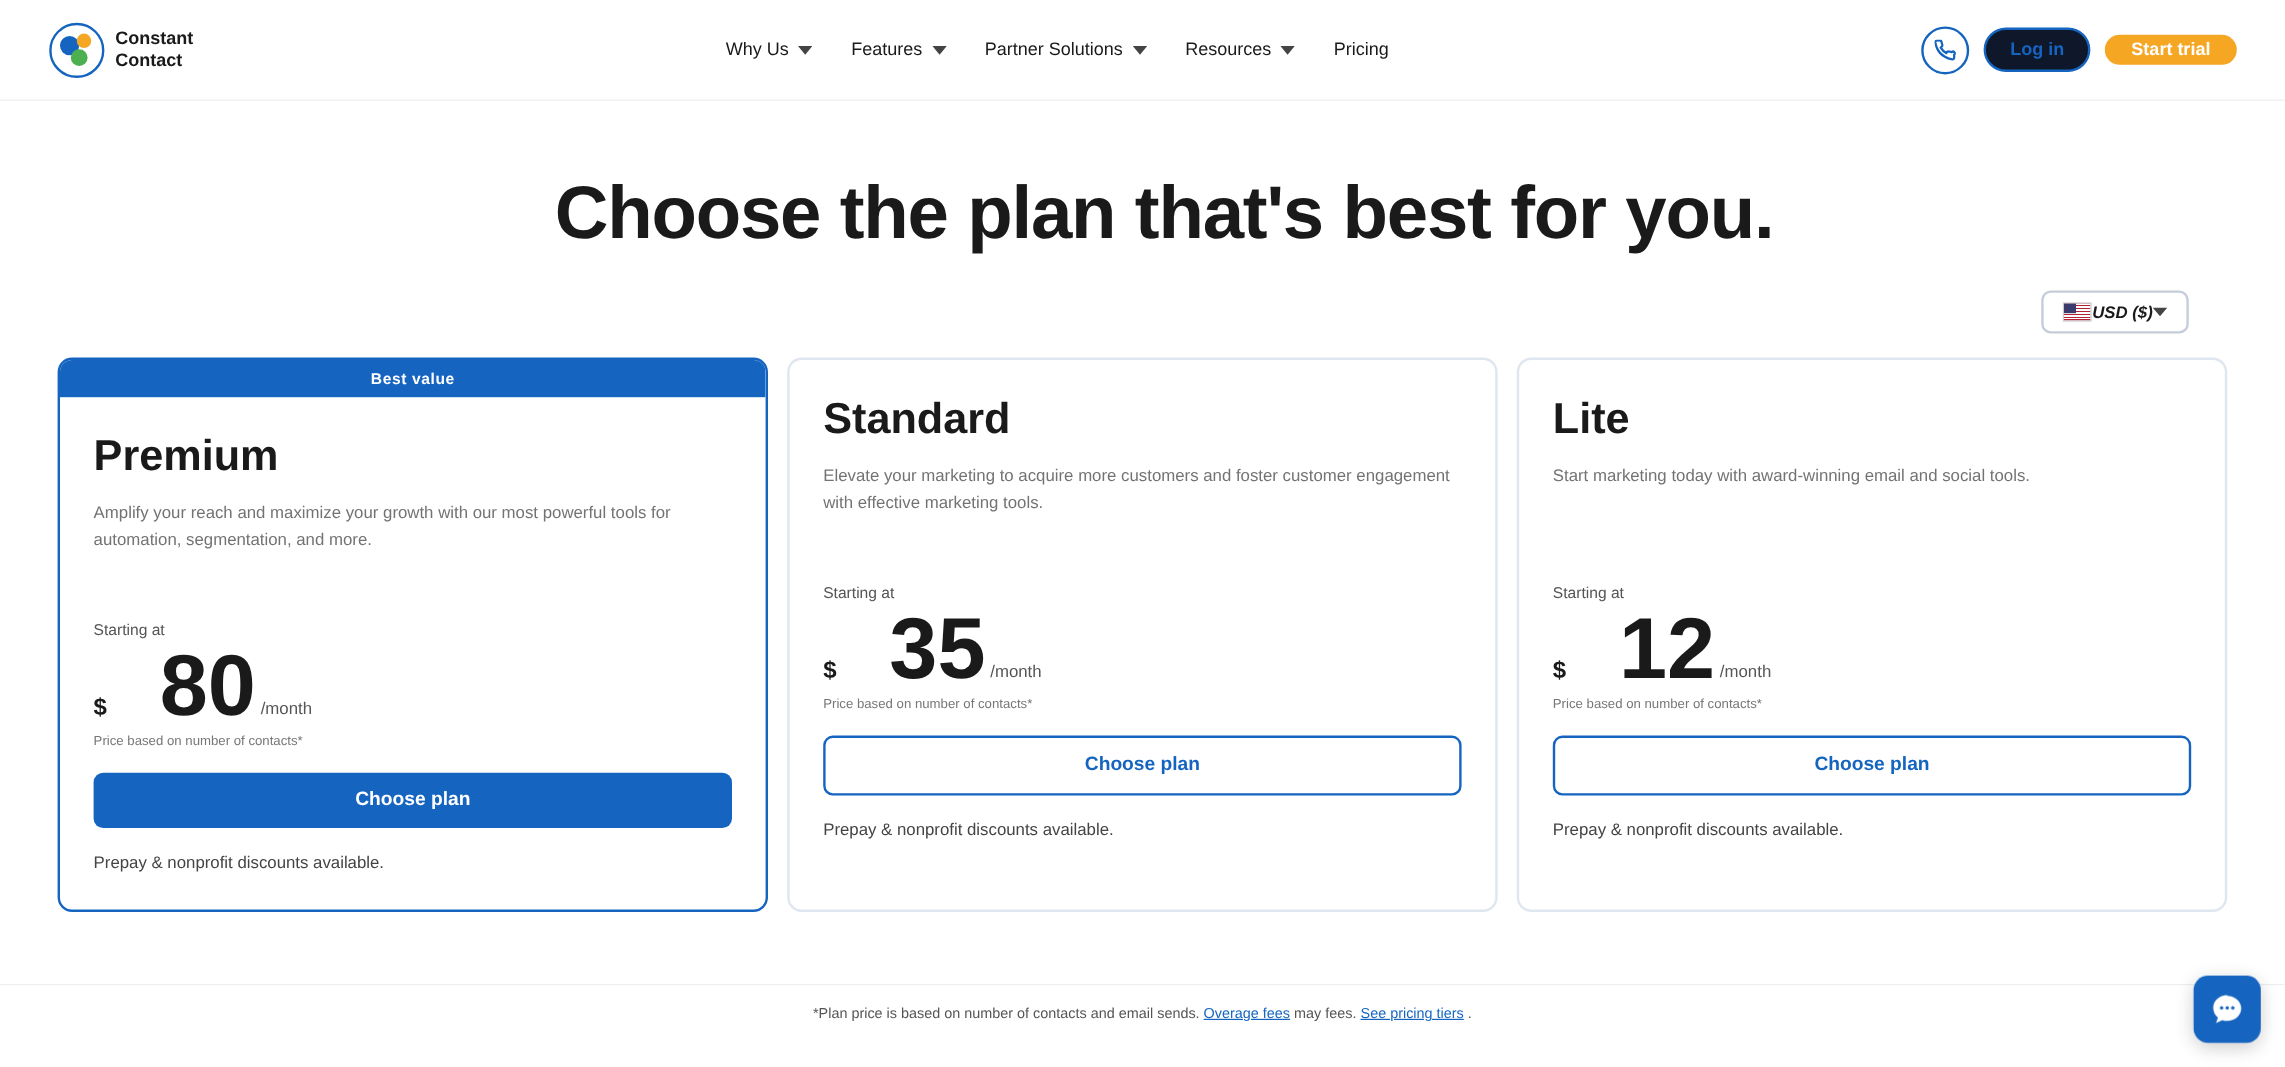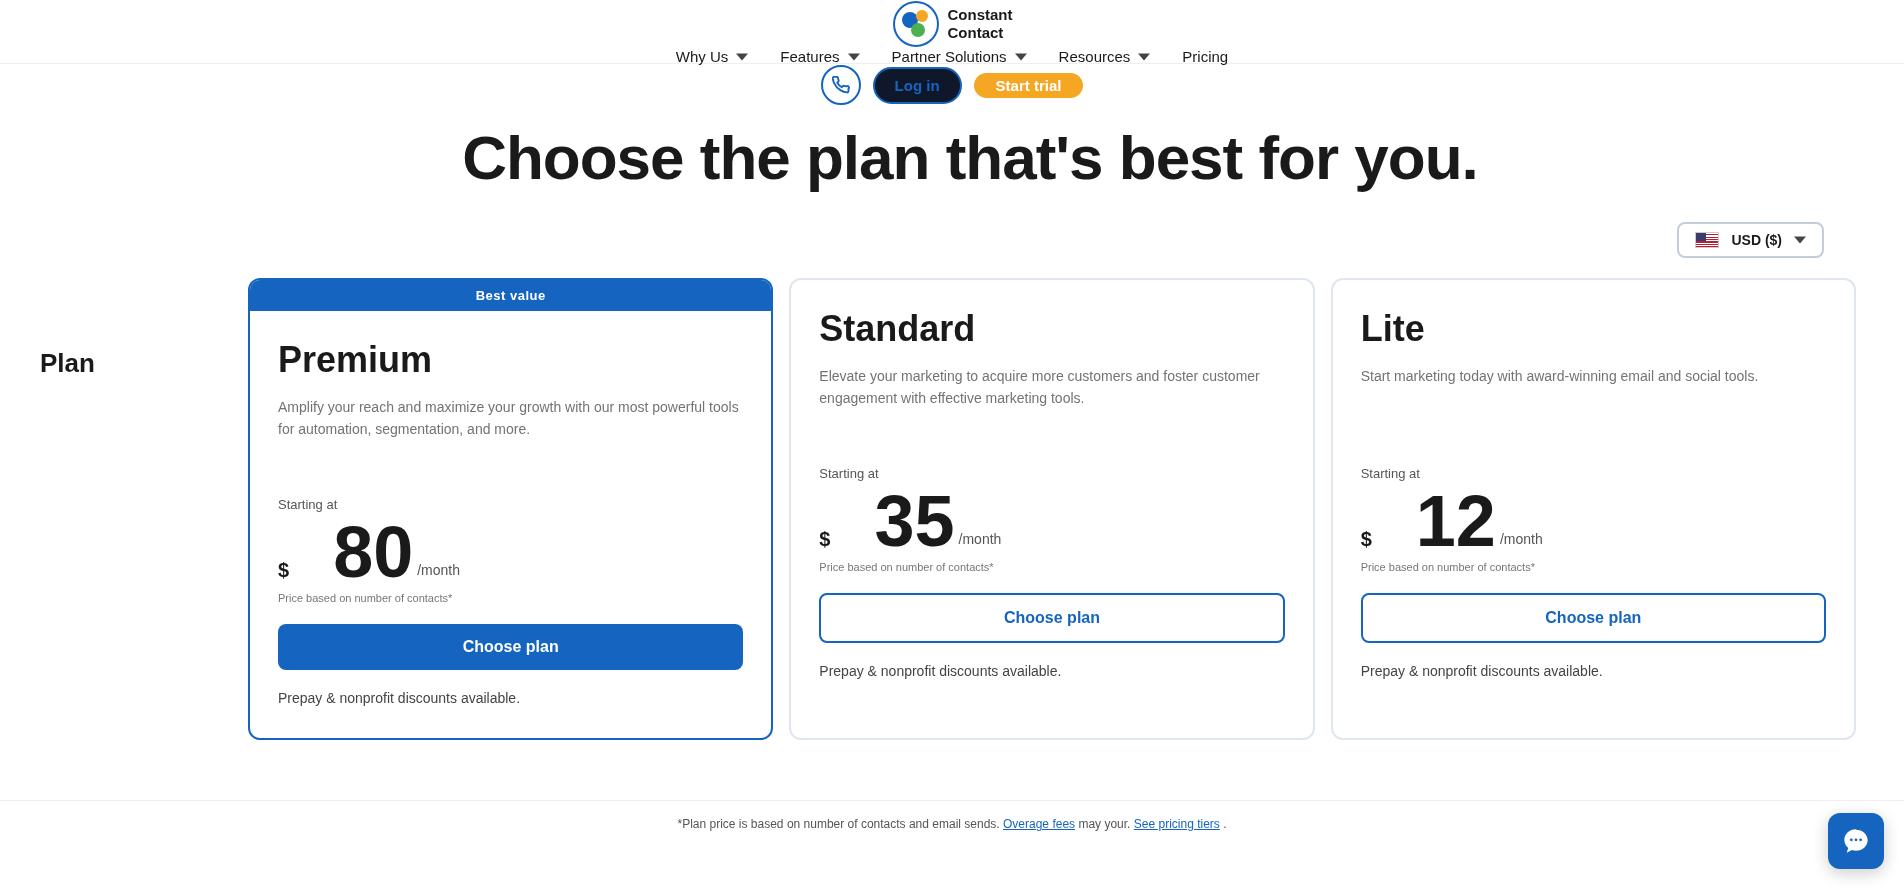--- a/index.html
+++ b/index.html
@@ -1,22 +1,22 @@
 <!DOCTYPE html>
 <html><head>
   <meta charset="utf-8">
   <style>
     * { margin: 0; padding: 0; box-sizing: border-box; }
     body { font-family: -apple-system, BlinkMacSystemFont, 'Segoe UI', Arial, sans-serif; background: #fff; color: #1a1a1a; min-height: 889px; }
 
     
     nav {
       display: flex; align-items: center; 
-      padding: 0 40px; height: 64px; border-bottom: 1px solid #eee;
-      position: sticky; top: 0; background: #fff; z-index: 100; flex-direction: column;
+      padding: 0 40px; height: 84px; border-bottom: 1px solid #eee;
+      position: sticky; top: 0; background: #fff; z-index: 100;
     }
     .nav-logo { display: flex; align-items: center; gap: 8px; }
     .logo-svg { width: 48px; height: 48px; }
     .nav-links { display: flex; align-items: center; gap: 32px; flex: 1; justify-content: center; }
     .nav-link { font-size: 15px; color: #1a1a1a; text-decoration: none; display: flex; align-items: center; gap: 8px; cursor: pointer; }
     .nav-link svg { width: 12px; height: 12px; fill: #444; }
     .nav-actions { display: flex; align-items: center; gap: 12px; }
     .phone-btn {
       width: 40px; height: 40px; border-radius: 50%; border: 2px solid #1565c0;
       display: flex; align-items: center; justify-content: center; cursor: pointer; color: #1565c0;
@@ -30,23 +30,23 @@
       background: #f5a623; color: #fff; font-size: 15px; font-weight: 700; cursor: pointer;
     }
 
     
     .hero { text-align: center; padding: 60px 8px 30px; margin-left: 36px; }
     .hero h1 { font-size: 62px; font-weight: 900; line-height: 1.1; letter-spacing: -1px; color: #1a1a1a; }
 
     
     .currency-row { display: flex; justify-content: flex-end; padding: 0 80px 20px; }
     .currency-btn {
-      display: flex; align-items: center; gap: 12px; padding: 8px 16px;
+      display: flex; align-items: center; gap: 0; padding: 8px 16px;
       border: 2px solid #c5cdd8; border-radius: 8px; background: #fff;
-      font-size: 14px; font-weight: 600; cursor: pointer; color: #1a1a1a;
+      font-size: 14px; font-weight: 600; cursor: pointer; color: #1a1a1a; font-style: italic;
     }
 
     
     .plans-section { display: flex; align-items: flex-start; padding: 0 40px 60px; gap: 0; }
     .plan-label-col { width: 200px; padding-top: 60px; flex-shrink: 0; }
     .plan-label-col h2 { font-size: 26px; font-weight: 800; color: #1a1a1a; padding-top: 10px; }
 
     .plans-grid { display: flex; flex: 1; gap: 0; }
 
     .plan-card {
@@ -170,23 +170,20 @@
   <button class="currency-btn">
     <span class="flag-us"></span>
     <span>USD ($)</span>
     <svg width="12" height="12" viewBox="0 0 10 6" fill="#444">
         <path d="M0 0l5 6 5-6z"></path>
       </svg>
   </button>
 </div>
 
 <div class="plans-section">
-  <div class="plan-label-col">
-    <h2>Plan</h2>
-  </div>
 
   <div class="plans-grid">
 
     <div class="plan-card featured">
       <div class="best-value-badge">Best value</div>
       <div class="plan-body">
         <div class="plan-name">Premium</div>
         <div class="plan-desc">Amplify your reach and maximize your growth with our most powerful tools for automation, segmentation, and more.</div>
         <div class="starting-at">Starting at</div>
         <div class="price-row">
@@ -231,21 +228,21 @@
         <div class="discounts">Prepay &amp; nonprofit discounts available.</div>
       </div>
     </div>
 
   </div>
 </div>
 
 <div class="footer-note">
   <span>*Plan price is based on number of contacts and email sends.</span>
   <a href="#">Overage fees</a>
-  <span> may your.</span>
+  <span> may fees.</span>
   <a href="#">See pricing tiers</a>
   <span>.</span>
 </div>
 
 <div class="chat-widget">
   <svg viewBox="0 0 24 24" xmlns="http://www.w3.org/2000/svg">
     <path d="M12 2C6.48 2 2 6.03 2 11c0 2.76 1.3 5.22 3.36 6.92L4 22l4.5-2.25C9.6 20.23 10.77 20.4 12 20.4c5.52 0 10-4.03 10-9s-4.48-9-10-9z"></path>
     <circle cx="8" cy="11" r="1.2" fill="#1565c0"></circle>
     <circle cx="12" cy="11" r="1.2" fill="#1565c0"></circle>
     <circle cx="16" cy="11" r="1.2" fill="#1565c0"></circle>

